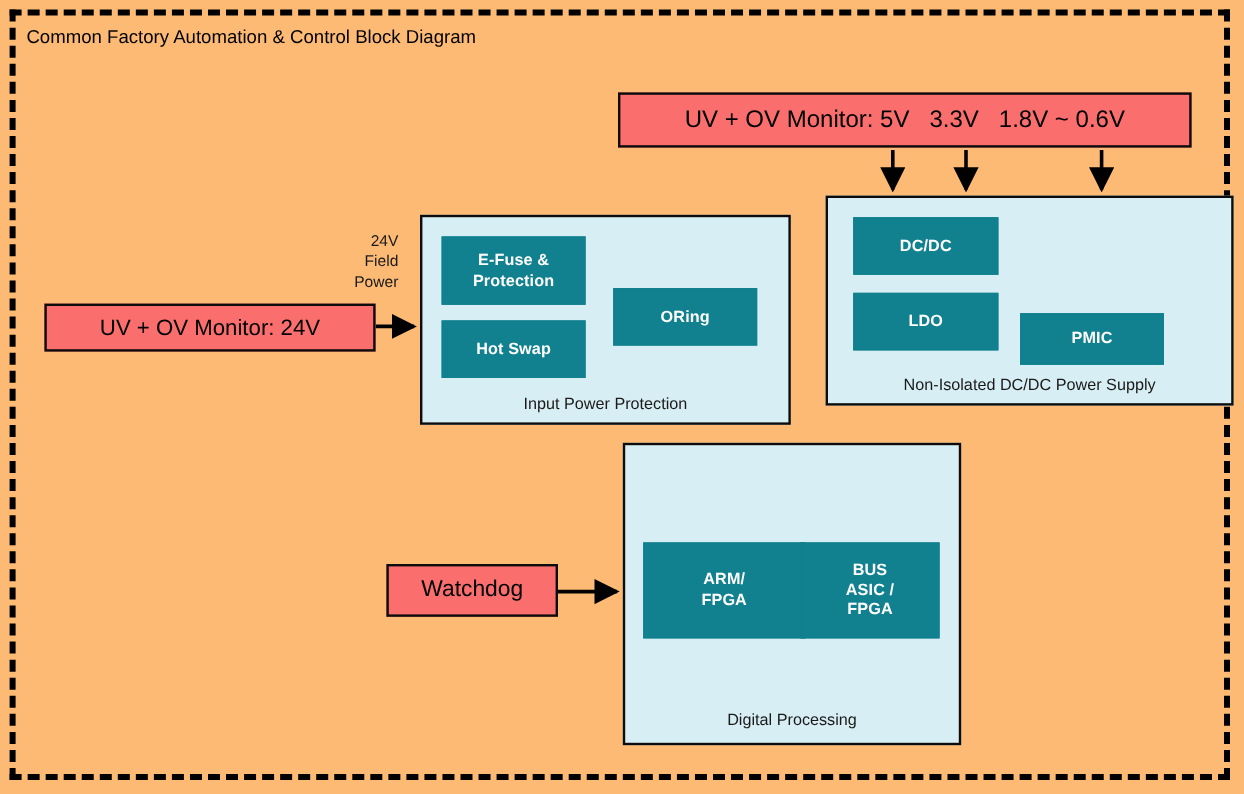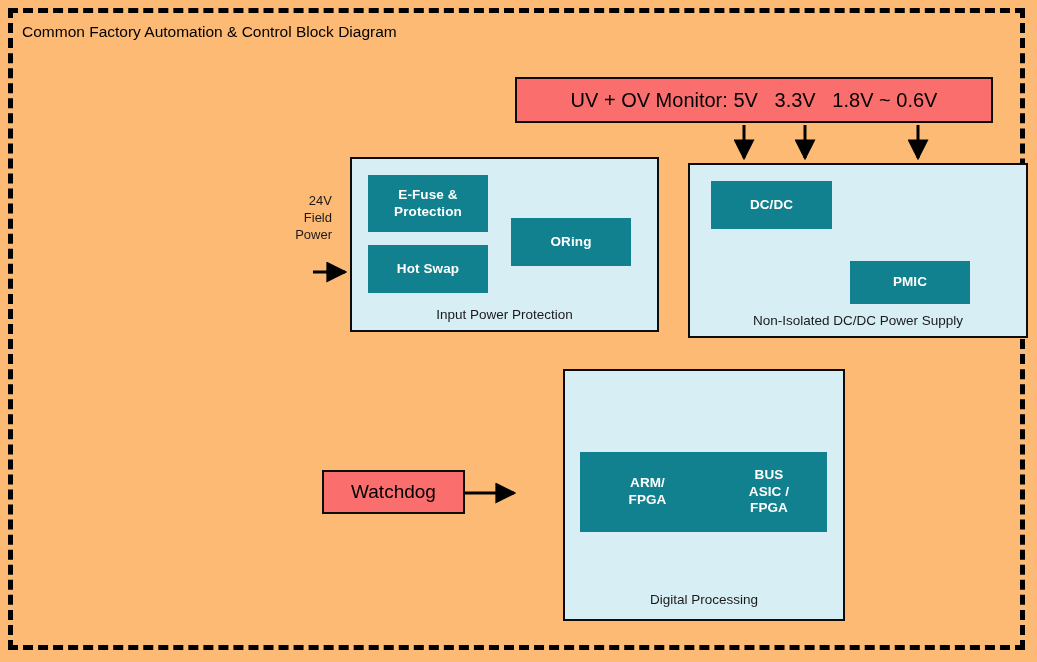--- a/index.html
+++ b/index.html
@@ -117,44 +117,46 @@
 
     <line x1="313" y1="272" x2="345" y2="272" stroke="#000000" stroke-width="3" marker-end="url(#arrowhead)"></line>
 
     <line x1="744" y1="125" x2="744" y2="158" stroke="#000000" stroke-width="3" marker-end="url(#arrowhead)"></line>
     <line x1="805" y1="125" x2="805" y2="158" stroke="#000000" stroke-width="3" marker-end="url(#arrowhead)"></line>
     <line x1="918" y1="125" x2="918" y2="158" stroke="#000000" stroke-width="3" marker-end="url(#arrowhead)"></line>
 
     <line x1="465" y1="493" x2="514" y2="493" stroke="#000000" stroke-width="3" marker-end="url(#arrowhead)"></line>
   </svg>
 
+  <div class="redbox" style="left:37px; top:253px; width:276px; height:40px; font-size:18.5px;">UV + OV Monitor: 24V</div>
 
   <div class="redbox" style="left:515px; top:77px; width:478px; height:46px; font-size:20px;">UV + OV Monitor: 5V   3.3V   1.8V ~ 0.6V</div>
 
   <div class="redbox" style="left:322px; top:470px; width:143px; height:44px; font-size:19px;">Watchdog</div>
 
   <div class="note" style="left:268px; top:172px; width:64px;"><span style="white-space:pre-line;">24V
 Field
 Power</span></div>
 
-  <div class="panel" style="left:350px; top:157px; width:309px; height:175px;">
+  <div class="panel" style="left:350px; top:179px; width:309px; height:175px;">
     <div class="block" style="left:16px; top:16px; width:120px; height:57px; white-space:pre-line;">E-Fuse &amp;
 Protection</div>
     <div class="block" style="left:16px; top:86px; width:120px; height:48px;">Hot Swap</div>
     <div class="block" style="left:159px; top:59px; width:120px; height:48px;">ORing</div>
     <div class="panel-caption">Input Power Protection</div>
   </div>
 
   <div class="panel" style="left:688px; top:163px; width:340px; height:175px;">
     <div class="block" style="left:21px; top:16px; width:121px; height:48px;">DC/DC</div>
+    <div class="block" style="left:21px; top:79px; width:121px; height:48px;">LDO</div>
     <div class="block" style="left:160px; top:58px; width:120px; height:43px;margin-top:38px;">PMIC</div>
     <div class="panel-caption">Non-Isolated DC/DC Power Supply</div>
   </div>
 
-  <div class="panel" style="left:519px; top:369px; width:282px; height:252px;margin-left:44px;">
+  <div class="panel" style="left:519px; top:369px; width:282px; height:252px;">
     <div class="block" style="left:15px; top:81px; width:135px; height:80px; white-space:pre-line;">ARM/
 FPGA</div>
     <div class="block" style="left:146px; top:81px; width:116px; height:80px; white-space:pre-line;">BUS
 ASIC /
 FPGA</div>
     <div class="panel-caption" style="bottom:12px;">Digital Processing</div>
   </div>
 
 </div>
 

